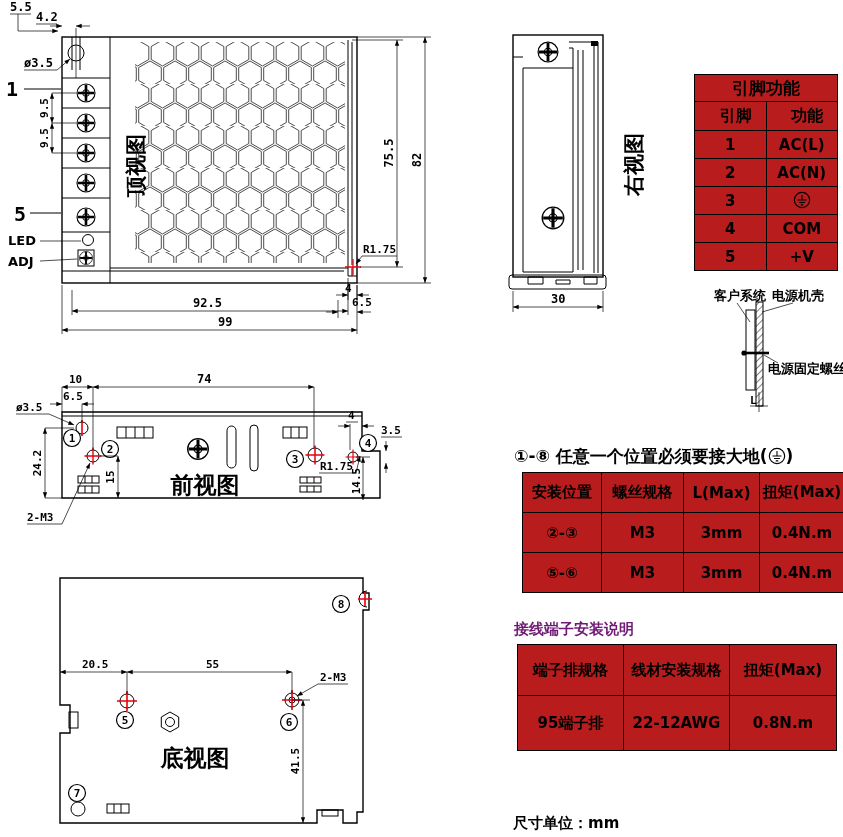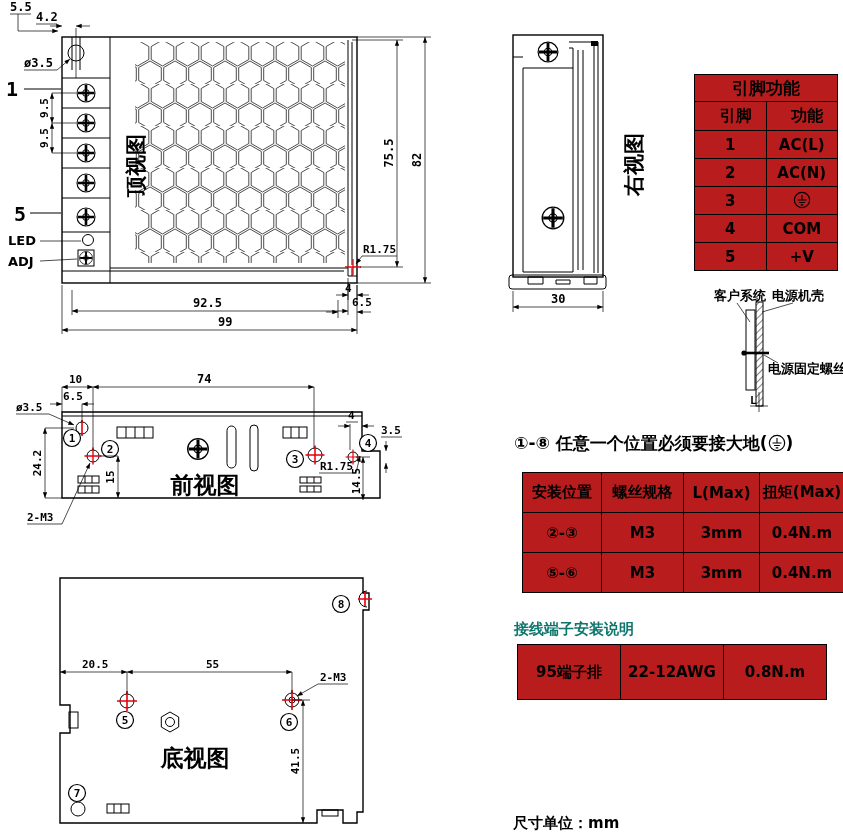--- a/index.html
+++ b/index.html
@@ -19,21 +19,21 @@
   .callout{font:bold 20px "DejaVu Sans Mono",monospace;}
   table{border-collapse:collapse;table-layout:fixed;background:#b91c1c;}
   td{border:1.8px solid #000;text-align:center;vertical-align:middle;
      font-family:"DejaVu Sans",sans-serif;color:#000;}
   .pin-tbl td{font-weight:bold;font-size:15px;height:25px;}
   .pin-tbl .tt{font-size:17px;height:24px;}
   .pin-tbl .th{font-size:16px;height:26px;padding-left:12px;}
   .mnt-tbl td{font-weight:bold;font-size:15px;height:37px;}
   .trm-tbl td{font-weight:bold;font-size:15px;}
   .note-line{position:absolute;font:bold 17px "DejaVu Sans",sans-serif;color:#000;white-space:nowrap;}
-  .sec-title{position:absolute;font:bold 15px "DejaVu Sans",sans-serif;color:#0f766e;}
+  .sec-title{position:absolute;font:bold 15px "DejaVu Sans",sans-serif;color:#701a75;}
   .notes{position:absolute;font:bold 15px "DejaVu Sans",sans-serif;color:#000;line-height:22px;white-space:pre;}
   .earth{vertical-align:-3px;}
 </style>
 </head>
 <body>
 
 <div id="stage">
 
 <svg width="843" height="837" viewBox="0 0 843 837">
   <defs>
@@ -307,21 +307,21 @@
           <td>COM</td>
         </tr>
   <tr>
           <td>5</td>
           <td>+V</td>
         </tr>
 </tbody>
     </table>
 
 
-<div class="note-line" style="left:514px;top:432px;">
+<div class="note-line" style="left:514px;top:445px;">
   <span>①-⑧ 任意一个位置必须要接大地(</span><svg class="earth" width="18" height="18" viewBox="0 0 20 20">
         <circle cx="10" cy="10" r="8.5" fill="none" stroke="#000" stroke-width="1.3"></circle>
         <path d="M10,4.5 V10 M5,10 H15 M6.8,12.8 H13.2 M8.6,15.4 H11.4" stroke="#000" stroke-width="1.2" fill="none"></path>
       </svg><span>)</span>
 </div>
 
 
 <table class="mnt-tbl" style="position:absolute;left:522px;top:472px;width:310px;">
   <tbody>
         <tr>
@@ -342,20 +342,25 @@
     <td>3mm</td>
     <td>0.4N.m</td>
   </tr>
 </tbody>
     </table>
 
 
 <div class="sec-title" style="left:514px;top:620px;">接线端子安装说明</div>
 <table class="trm-tbl" style="position:absolute;left:517px;top:644px;width:310px;">
   <tbody>
+        <tr>
+    <td style="width:103px;height:48px;">端子排规格</td>
+    <td style="width:103px;">线材安装规格</td>
+    <td style="width:104px;">扭矩(Max)</td>
+  </tr>
   <tr>
     <td style="height:52px;">95端子排</td>
     <td>22-12AWG</td>
     <td>0.8N.m</td>
   </tr>
 </tbody>
     </table>
 
 
 <div class="notes" style="left:513px;top:768px;">

